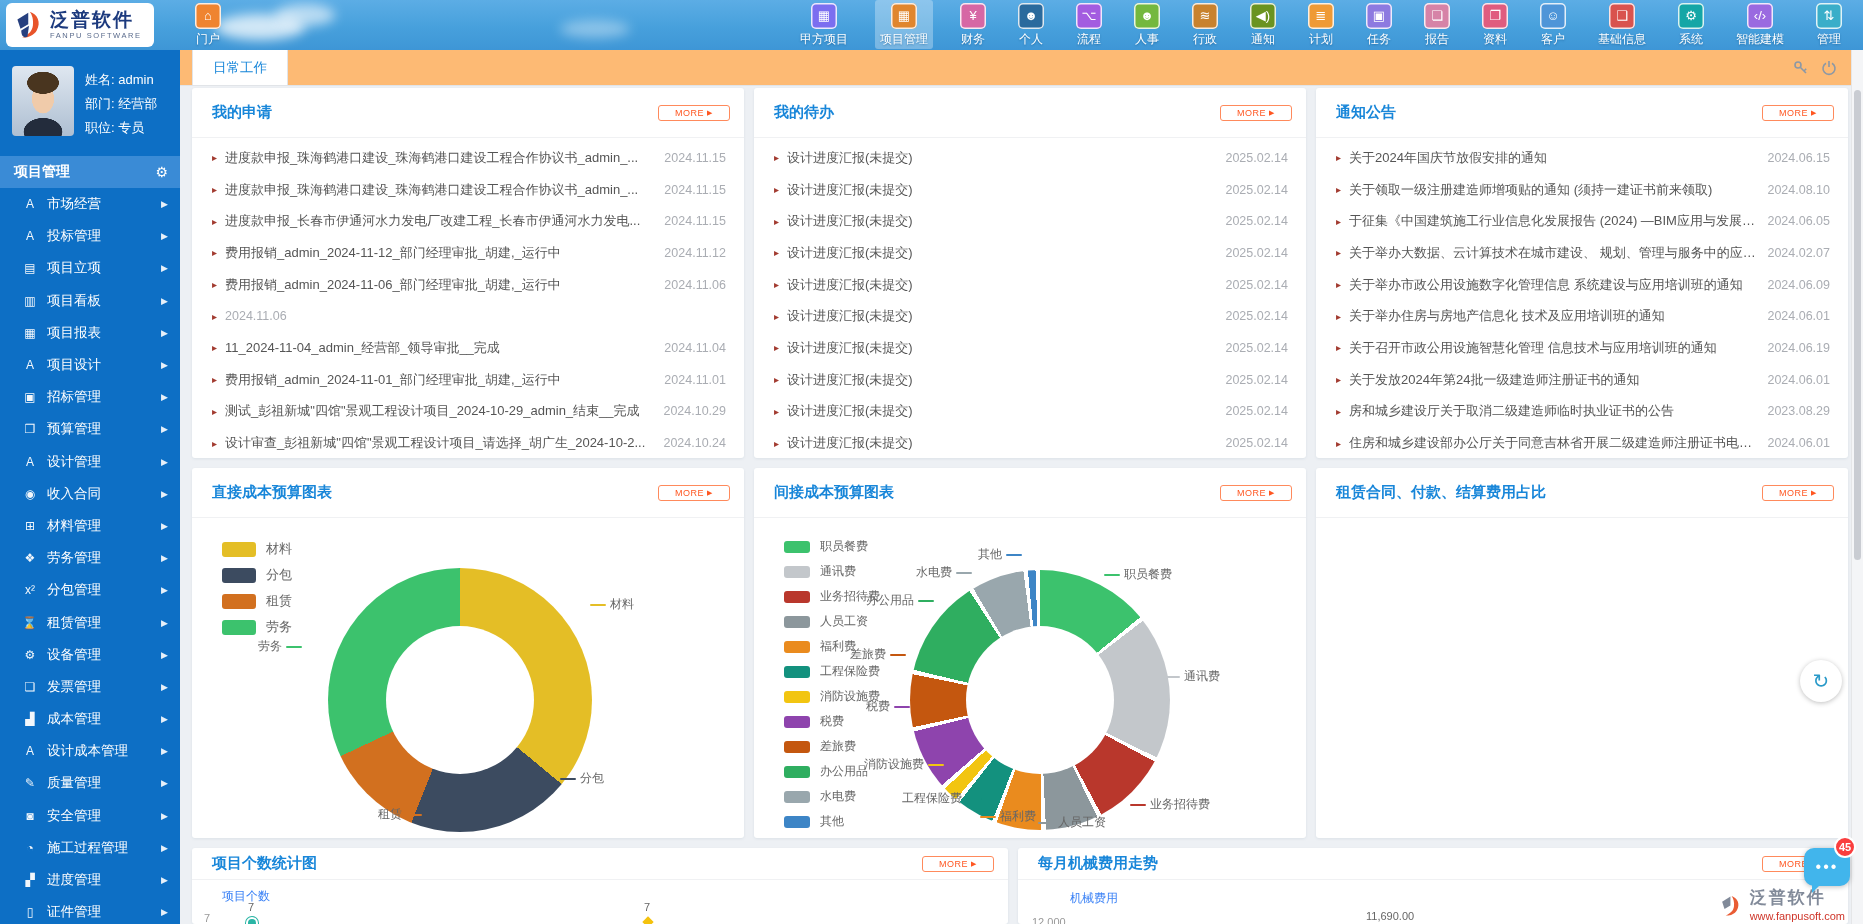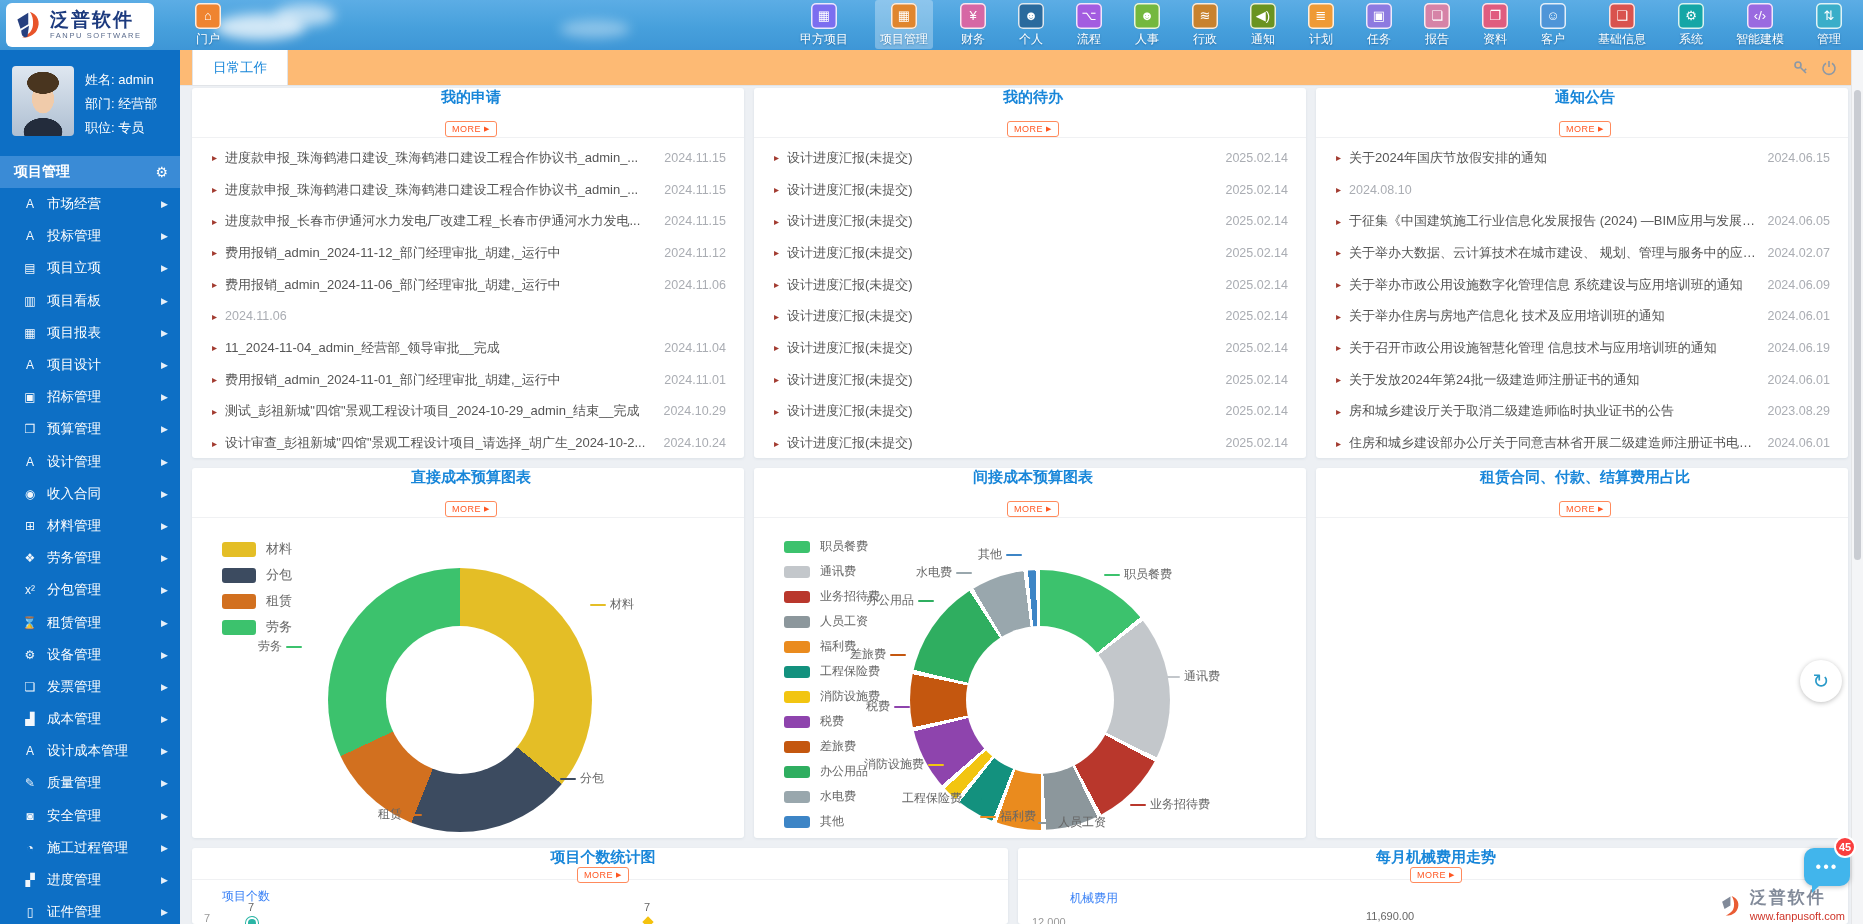--- a/index.html
+++ b/index.html
@@ -57,24 +57,24 @@
   .panel{position:absolute;background:#fff;border-radius:3px;box-shadow:0 1px 3px rgba(30,60,90,.08);overflow:hidden;}
   .pA1{left:192px;top:88px;width:552px;height:370px;}
   .pB1{left:754px;top:88px;width:552px;height:370px;}
   .pC1{left:1316px;top:88px;width:532px;height:370px;}
   .pA2{left:192px;top:468px;width:552px;height:370px;}
   .pB2{left:754px;top:468px;width:552px;height:370px;}
   .pC2{left:1316px;top:468px;width:532px;height:370px;}
   .pA3{left:192px;top:848px;width:816px;height:76px;}
   .pB3{left:1018px;top:848px;width:830px;height:76px;}
   .phead{height:50px;display:flex;align-items:center;justify-content:space-between;
-    padding:0 14px 0 20px;border-bottom:1px solid #f0f1f3;box-sizing:border-box;flex-direction:column;}
+    padding:0 14px 0 20px;border-bottom:1px solid #f0f1f3;box-sizing:border-box;}
   .phead.small{height:32px;}
   .ptitle{color:#1886d9;font-size:15px;font-weight:bold;white-space:nowrap;}
-  .more{font-size:9px;color:#ff5722;border:1px solid #ff8a5c;border-radius:3px;padding:2px 6px;
+  .more{font-size:9px;color:#ff5722;border:1px solid #ff8a5c;border-radius:3px;padding:2px 16px;
     background:#fff;display:inline-flex;align-items:center;gap:3px;cursor:pointer;letter-spacing:.5px;}
   .more::after{content:"▶";font-size:7px;}
   .plist{padding:4px 18px 0 20px;}
   .prow{height:31.7px;display:flex;align-items:center;font-size:13px;color:#555;cursor:pointer;}
   .bullet{color:#a23b30;font-size:10px;margin-right:8px;flex:0 0 auto;}
   .ptext{flex:1;white-space:nowrap;overflow:hidden;text-overflow:ellipsis;padding-right:10px;}
   .pdate{color:#aaadb3;font-size:12.5px;flex:0 0 auto;}
   
   .chartbox{position:relative;height:319px;}
   .donut{position:absolute;border-radius:50%;cursor:pointer;}
@@ -486,20 +486,21 @@
     <span class="more">MORE</span>
   </div>
   <div class="plist" id="list-notices">
       <div class="prow">
         <span class="bullet">▸</span>
         <span class="ptext">关于2024年国庆节放假安排的通知</span>
         <span class="pdate">2024.06.15</span>
       </div>
       <div class="prow">
         <span class="bullet">▸</span>
+        <span class="ptext">关于领取一级注册建造师增项贴的通知 (须持一建证书前来领取)</span>
         <span class="pdate">2024.08.10</span>
       </div>
       <div class="prow">
         <span class="bullet">▸</span>
         <span class="ptext">于征集《中国建筑施工行业信息化发展报告 (2024) —BIM应用与发展》材料...</span>
         <span class="pdate">2024.06.05</span>
       </div>
       <div class="prow">
         <span class="bullet">▸</span>
         <span class="ptext">关于举办大数据、云计算技术在城市建设、 规划、管理与服务中的应用培训班...</span>

